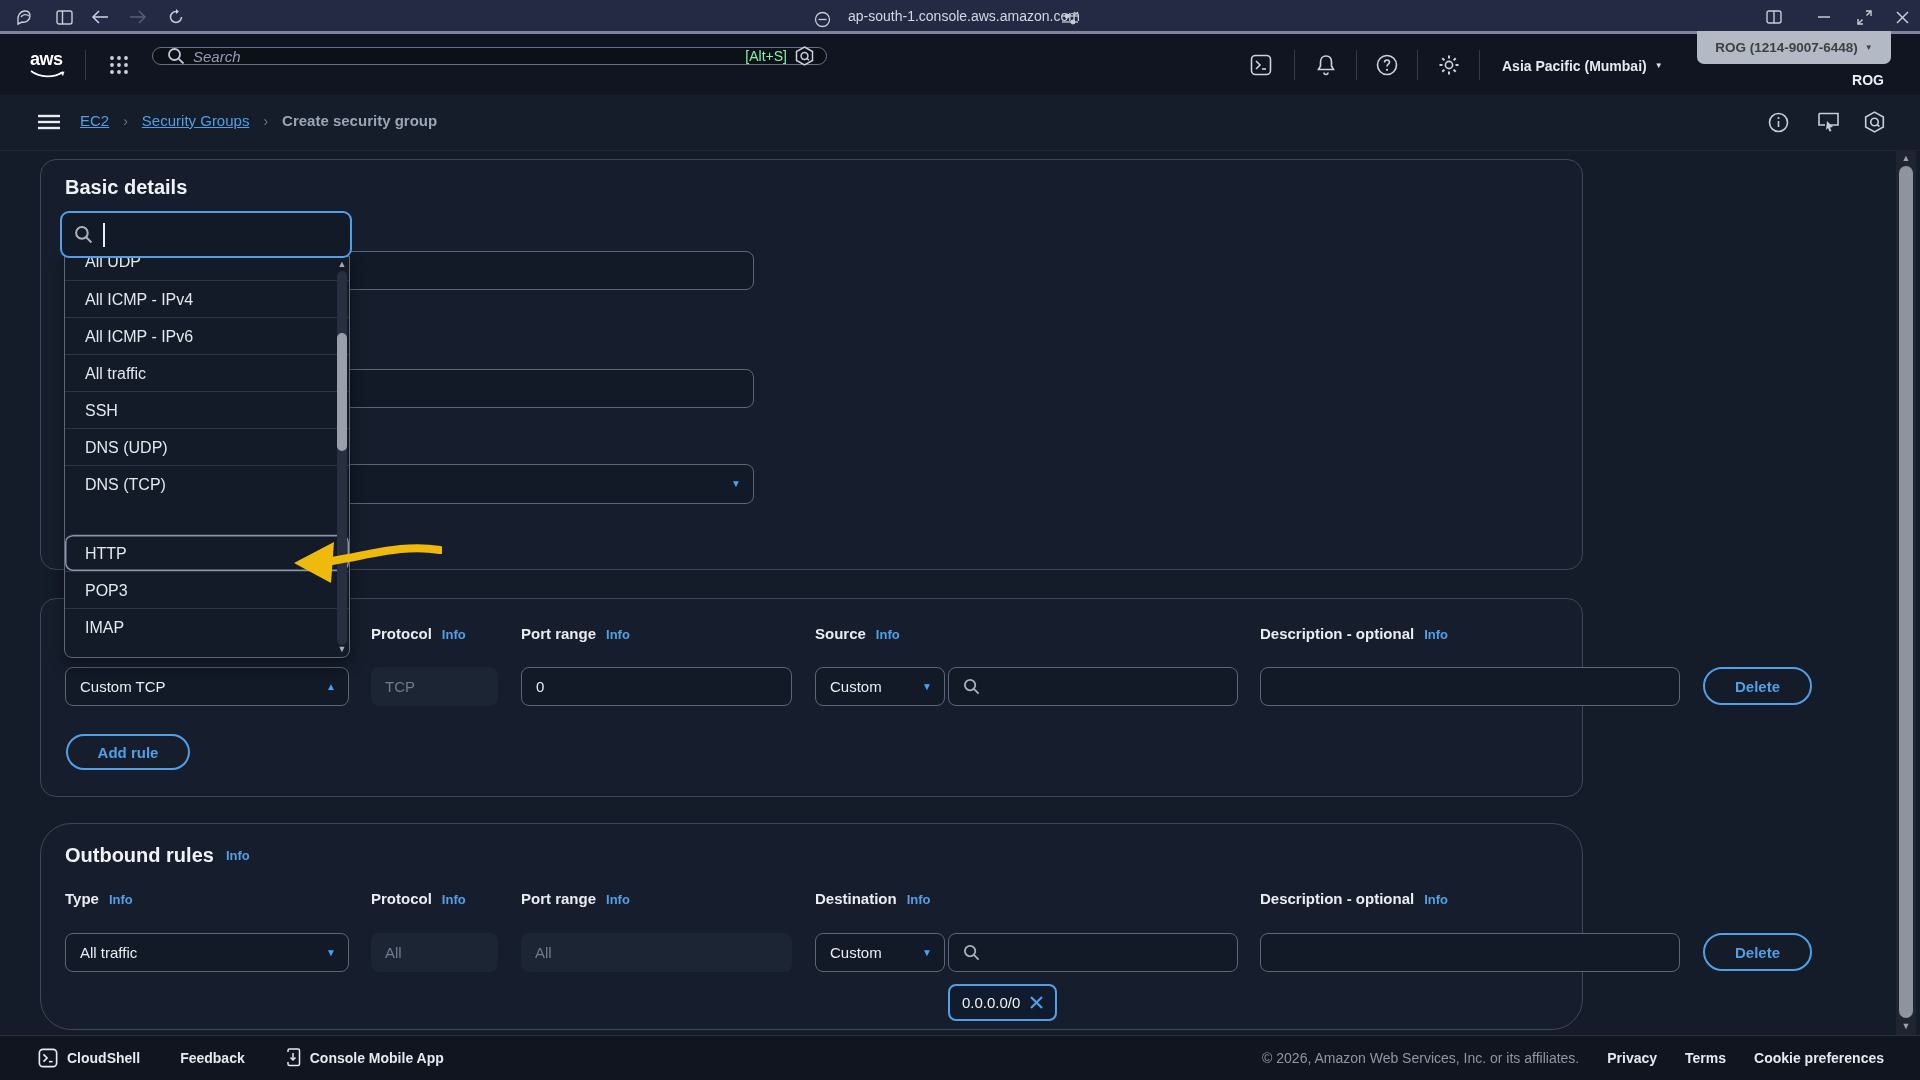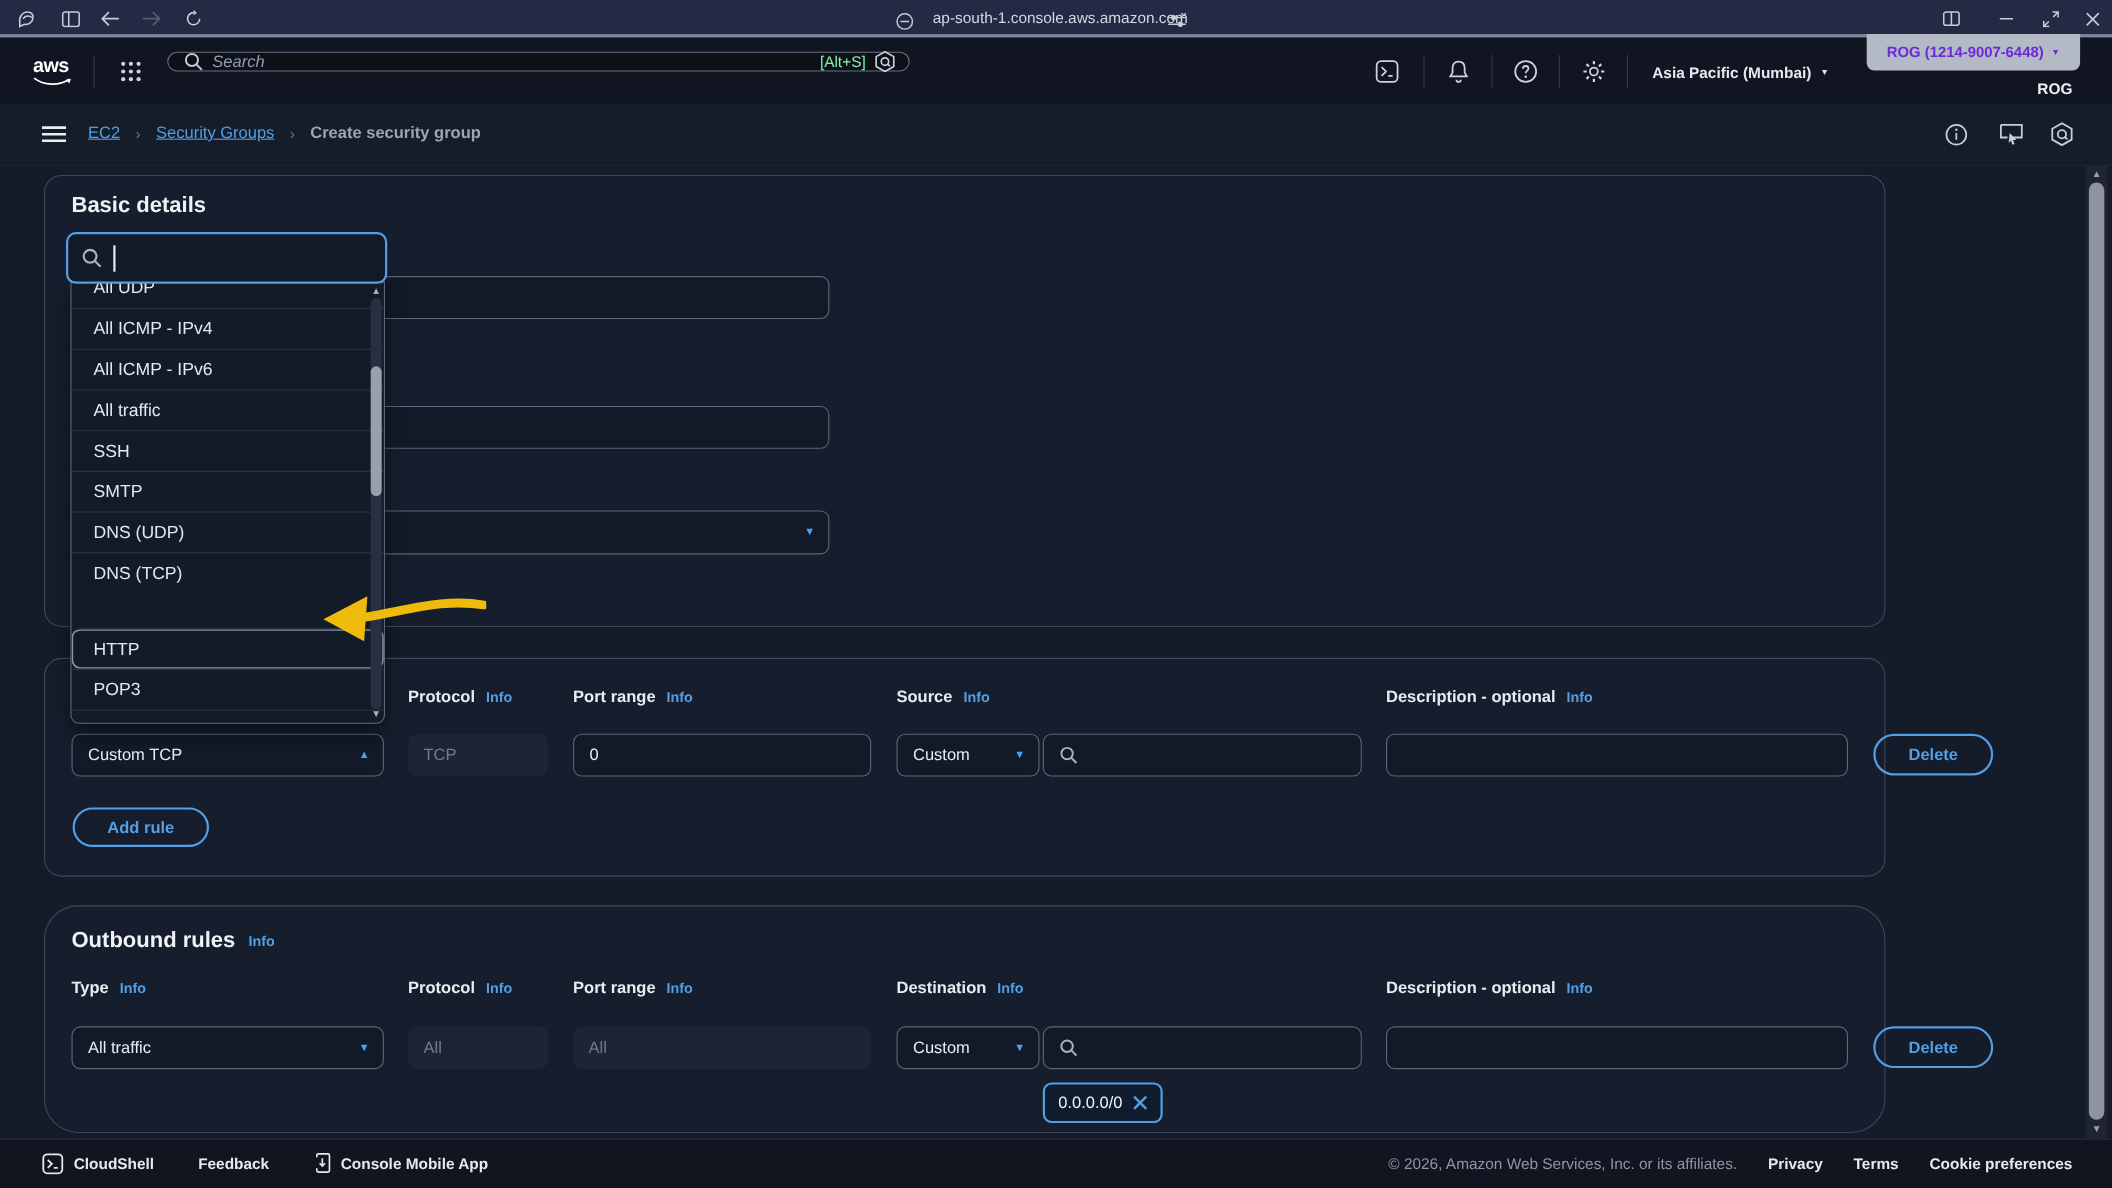--- a/index.html
+++ b/index.html
@@ -15,32 +15,32 @@
   
   #awsnav{left:0;top:34px;width:1920px;height:61px;background:#101521;border-bottom:1px solid #262c39;}
   .nav-div{width:1px;height:30px;background:#333a49;top:16px;}
   #searchbar{left:152px;top:13px;width:675px;height:18px;border:1px solid #65707e;border-radius:17px;
     background:#0c1118;display:flex;align-items:center;padding:0 12px 0 14px;box-sizing:border-box;gap:8px;}
   #search-ph{font-style:italic;color:#939cb0;font-size:15px;flex:1;}
   #alts{color:#86efac;font-size:14px;}
   .nav-ic{color:#cdd3de;top:20px;width:22px;height:22px;display:flex;align-items:center;justify-content:center;}
   #region{top:24px;font-size:14px;font-weight:700;color:#e6e9ef;display:flex;gap:8px;align-items:center;}
   #acct-chip{left:1697px;top:31px;width:194px;height:33px;background:#b4b9c6;border-radius:0 0 7px 7px;z-index:60;
-    display:flex;align-items:center;justify-content:center;gap:7px;color:#6d28d9;font-size:13.5px;font-weight:700;}
+    display:flex;align-items:center;justify-content:center;gap:7px;color:#404040;font-size:13.5px;font-weight:700;}
   #acct-short{top:72px;right:36px;font-size:14px;font-weight:700;color:#eef1f5;}
   .caret{font-size:8px;line-height:1;}
   
   #crumbbar{left:0;top:95px;width:1920px;height:55px;background:#151c2a;border-bottom:1px solid #1f2531;}
   #crumbs{left:80px;top:17px;display:flex;align-items:center;gap:14px;font-size:15px;}
   .crumb-link{color:#539fe5;text-decoration:underline;}
   .crumb-cur{color:#9aa5b5;font-weight:700;}
   .crumb-sep{color:#6b7587;font-size:14px;}
   .crumb-ic{color:#c6cdd8;top:15px;width:24px;height:24px;display:flex;align-items:center;justify-content:center;}
   
-  .card{left:40px;width:1674px;background:#161e2d;border:1px solid #3f4859;border-radius:16px;box-sizing:border-box;}
+  .card{left:40px;width:1543px;background:#161e2d;border:1px solid #3f4859;border-radius:16px;box-sizing:border-box;}
   .card-title{font-size:20px;font-weight:700;color:#f0f2f6;display:flex;align-items:center;gap:12px;}
   .info-link{color:#539fe5;font-size:13px;font-weight:700;}
   .col-h{position:absolute;font-size:15px;font-weight:700;color:#e9ecf1;white-space:nowrap;}
   .col-h .info-link{margin-left:10px;font-weight:700;}
   .field,.select,.dfield{position:absolute;height:39px;border-radius:8px;box-sizing:border-box;
     font-size:15px;display:flex;align-items:center;padding:0 12px 0 14px;}
   .field{background:#121927;border:1px solid #5c6678;color:#e9ecf1;}
   .select{background:#121927;border:1px solid #5c6678;color:#e9ecf1;justify-content:space-between;}
   .dfield{background:#1c2534;color:#717b8e;border:none;}
   .tri{color:#44a3f3;font-size:10px;line-height:1;}
@@ -367,21 +367,20 @@
     </svg>
     <div id="dd-caret"></div>
   </div>
   <div class="abs" id="dd-list">
     <div id="dd-scroll" style="margin-top:-14px;">
         <div class="dd-item">All UDP</div>
         <div class="dd-item">All ICMP - IPv4</div>
         <div class="dd-item">All ICMP - IPv6</div>
         <div class="dd-item">All traffic</div>
         <div class="dd-item">SSH</div>
-        <div class="dd-item">SMTP</div>
         <div class="dd-item">DNS (UDP)</div>
         <div class="dd-item">DNS (TCP)</div>
         <div class="dd-item dd-focus">HTTP</div>
         <div class="dd-item">POP3</div>
         <div class="dd-item">IMAP</div>
       </div>
     <div class="abs" id="dd-sb-track"></div>
     <div class="abs" id="dd-sb-thumb"></div>
     <div class="abs dd-sb-arrow" style="top:3px;">▲</div>
     <div class="abs dd-sb-arrow" style="bottom:3px;">▼</div>

